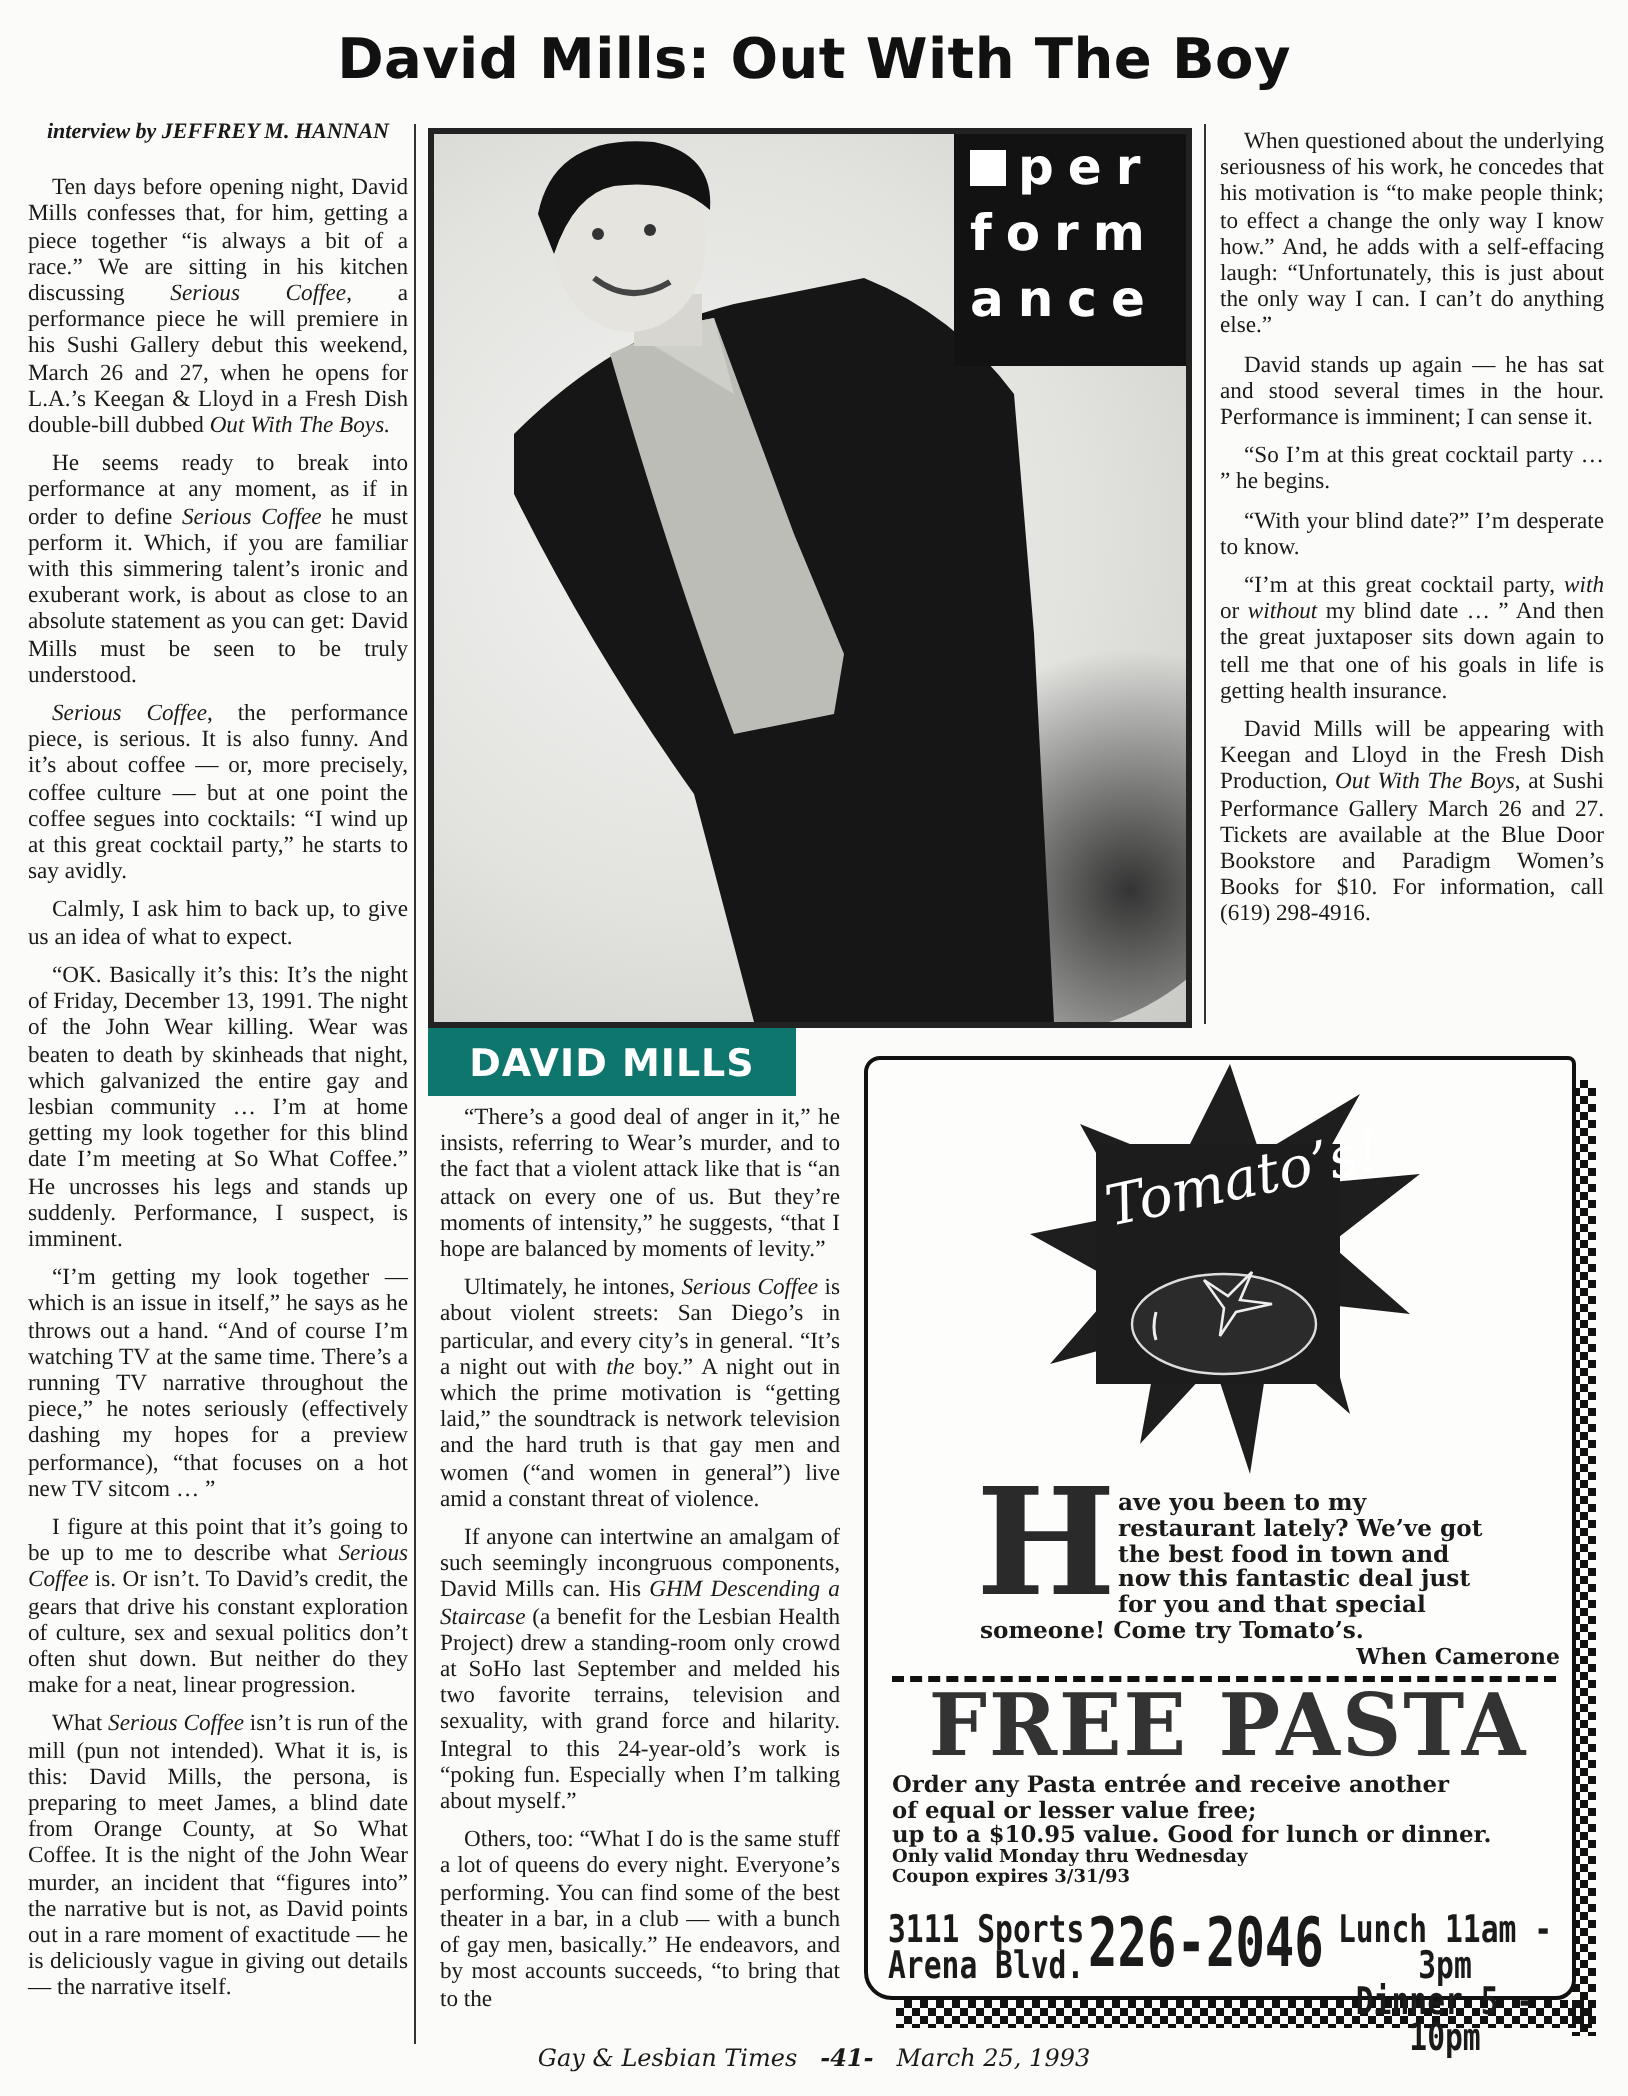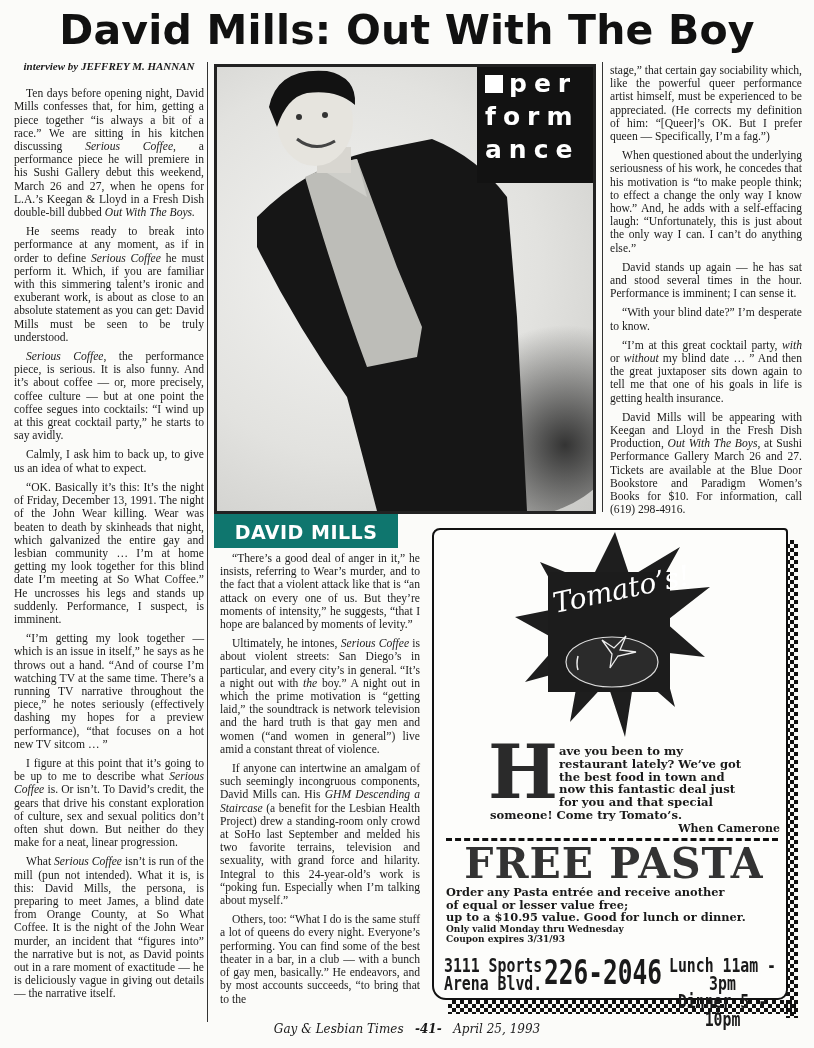--- a/index.html
+++ b/index.html
@@ -5,21 +5,21 @@
   html, body { margin: 0; padding: 0; }
   body {
     width: 814px; height: 1048px; overflow: hidden;
     background: #fbfbf9; color: #1a1a1a;
     font-family: "Liberation Serif", "DejaVu Serif", serif;
     position: relative;
   }
   .headline {
     position: absolute; left: 0; top: 4px; width: 814px; text-align: center;
     font-family: "DejaVu Sans", "Liberation Sans", sans-serif;
-    font-weight: bold; font-size: 41px; letter-spacing: 0.2px; color: #111;
+    font-weight: bold; font-size: 28px; letter-spacing: 0.2px; color: #111;
     margin: 0; line-height: 52px;
   }
   .col {
     position: absolute; font-size: 11.6px; line-height: 13.2px; text-align: justify;
     hyphens: auto;
   }
   .col p { margin: 0 0 6px 0; text-indent: 12px; }
   .col p.noindent { text-indent: 0; }
   .byline {
     font-style: italic; font-weight: bold; font-size: 11px; text-align: center;
@@ -178,23 +178,23 @@
       <p><span>“There’s a good deal of anger in it,” he insists, referring to Wear’s murder, and to the fact that a violent attack like that is “an attack on every one of us. But they’re moments of intensity,” he suggests, “that I hope are balanced by moments of levity.”</span></p>
       <p><span>Ultimately, he intones, </span><i>Serious Coffee</i><span> is about violent streets: San Diego’s in particular, and every city’s in general. “It’s a night out with </span><i>the</i><span> boy.” A night out in which the prime motivation is “getting laid,” the soundtrack is network television and the hard truth is that gay men and women (“and women in general”) live amid a constant threat of violence.</span></p>
       <p><span>If anyone can intertwine an amalgam of such seemingly incongruous components, David Mills can. His </span><i>GHM Descending a Staircase</i><span> (a benefit for the Lesbian Health Project) drew a standing-room only crowd at SoHo last September and melded his two favorite terrains, television and sexuality, with grand force and hilarity. Integral to this 24-year-old’s work is “poking fun. Especially when I’m talking about myself.”</span></p>
       <p><span>Others, too: “What I do is the same stuff a lot of queens do every night. Everyone’s performing. You can find some of the best theater in a bar, in a club — with a bunch of gay men, basically.” He endeavors, and by most accounts succeeds, “to bring that to the</span></p>
     </div>
 </div>
 <div class="rule" style="left:602px; top:62px; height:450px;"></div>
 
 <div class="col" style="left:610px; top:64px; width:192px;">
   <div>
-      <p class="noindent"><span>stage,” that certain gay sociability which, like the powerful queer performance artist himself, must be experienced to be appreciated. (He corrects my definition of him: “[Queer]’s OK. But I prefer queen — Specifically, I’m a fag.”)</span></p>
       <p><span>When questioned about the underlying seriousness of his work, he concedes that his motivation is “to make people think; to effect a change the only way I know how.” And, he adds with a self-effacing laugh: “Unfortunately, this is just about the only way I can. I can’t do anything else.”</span></p>
       <p><span>David stands up again — he has sat and stood several times in the hour. Performance is imminent; I can sense it.</span></p>
+      <p><span>“So I’m at this great cocktail party … ” he begins.</span></p>
       <p><span>“With your blind date?” I’m desperate to know.</span></p>
       <p><span>“I’m at this great cocktail party, </span><i>with</i><span> or </span><i>without</i><span> my blind date … ” And then the great juxtaposer sits down again to tell me that one of his goals in life is getting health insurance.</span></p>
       <p><span>David Mills will be appearing with Keegan and Lloyd in the Fresh Dish Production, </span><i>Out With The Boys</i><span>, at Sushi Performance Gallery March 26 and 27. Tickets are available at the Blue Door Bookstore and Paradigm Women’s Books for $10. For information, call (619) 298-4916.</span></p>
     </div>
 </div>
 
 <div class="ad"></div>
 <div class="checker-r"></div>
 <div class="checker-b"></div>
 
@@ -234,14 +234,14 @@
 </div>
 <div class="phone">226-2046</div>
 <div class="hours">
   <div>Lunch 11am - 3pm</div>
   <div>Dinner 5 - 10pm</div>
 </div>
 
 <div class="footer">
   <span>Gay &amp; Lesbian Times</span>
   &nbsp;&nbsp;<b>-41-</b>&nbsp;&nbsp;
-  <span>April 25, 1993</span>
+  <span>March 25, 1993</span>
 </div>
 
 </body></html>

